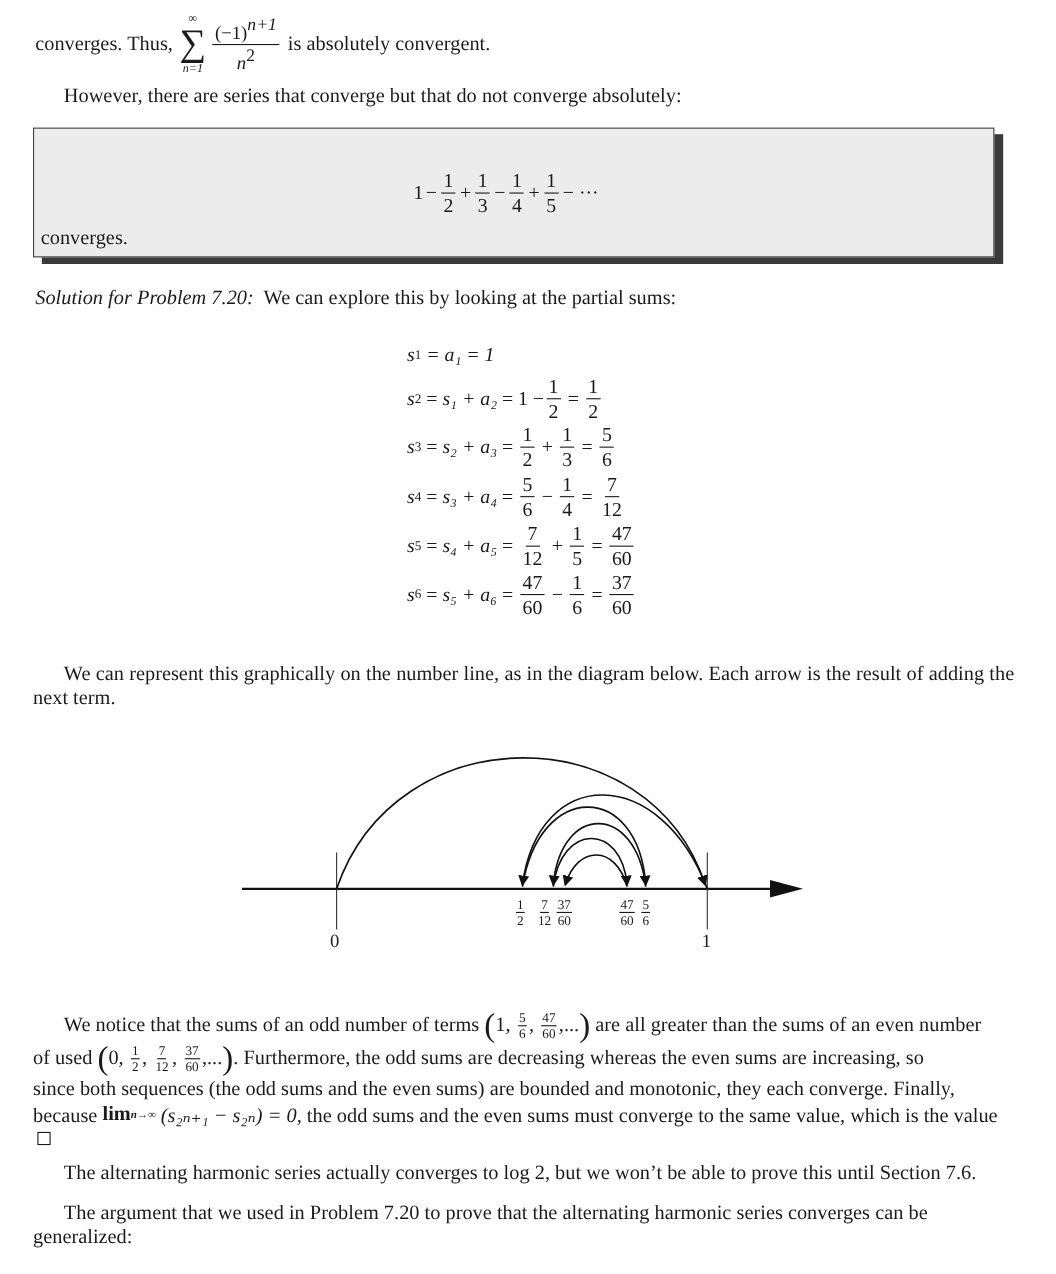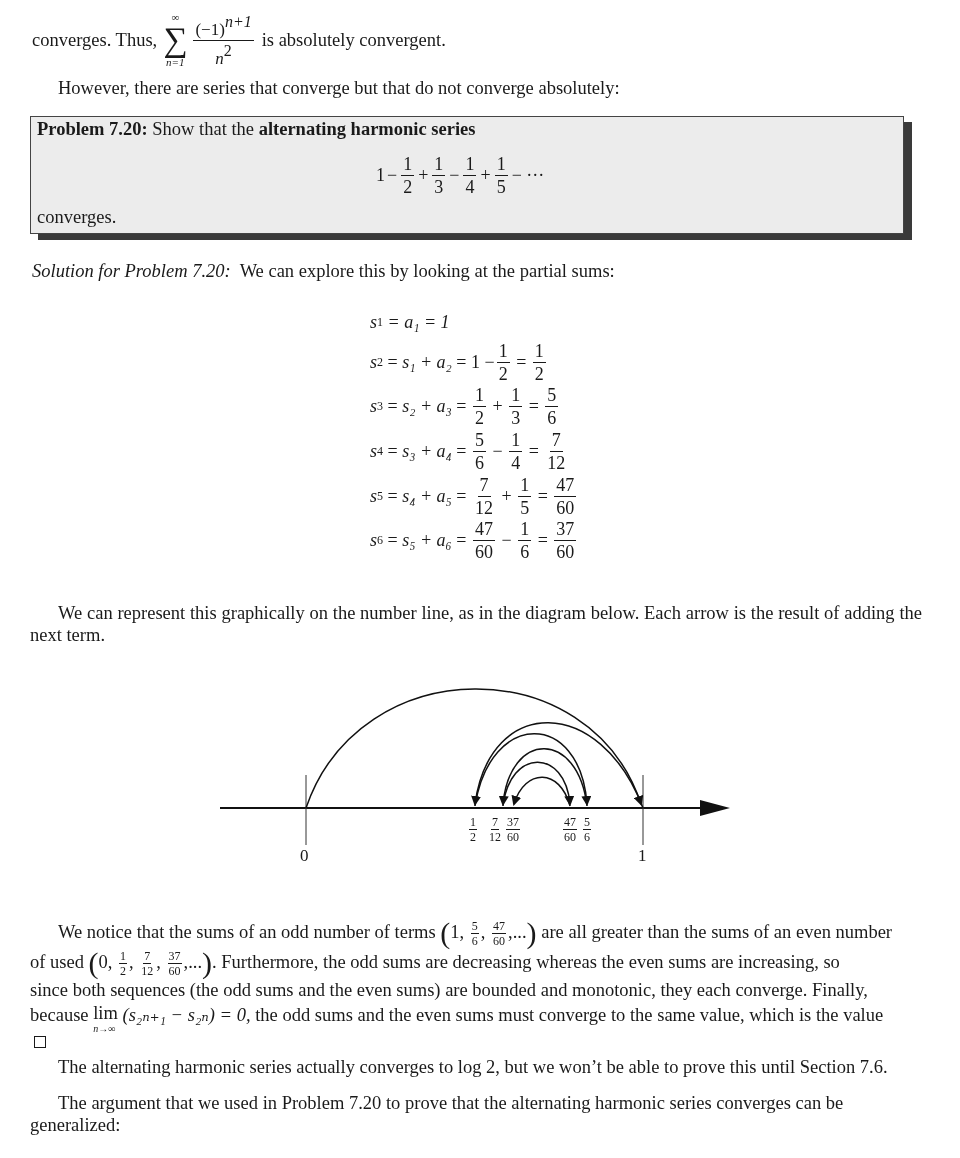--- a/index.html
+++ b/index.html
@@ -38,25 +38,20 @@
   <span class="frac" style="font-size:17px; margin-right:8px;">
     <span class="num"><span>(−1)</span><span class="sup it">n+1</span></span>
     <span class="den"><span class="it">n</span><span class="sup">2</span></span>
   </span>
   <span>is absolutely convergent.</span>
 </div>
 
 <div class="line" style="left:58px; top:78px;">However, there are series that converge but that do not converge absolutely:</div>
 
 <div class="problem-box">
-  <div class="line" style="left:6px; top:2px;">
-    <span class="b">Problem 7.20:</span>
-    <span>Show that the</span>
-    <span class="b">alternating harmonic series</span>
-  </div>
   <div class="line" style="left:345px; top:38px; display:flex; align-items:center; font-size:18px;">
     <span>1</span>
     <span style="margin:0 2px;">−</span>
     <span class="frac">
         <span class="num">1</span>
         <span class="den">2</span>
       </span>
     <span style="margin:0 2px;">+</span>
     <span class="frac">
         <span class="num">1</span>
@@ -246,21 +241,21 @@
       </span>,
     <span class="frac sfrac">
         <span class="num">37</span>
         <span class="den">60</span>
       </span><span>,...</span><span class="big-paren">)</span>.
     <span>Furthermore, the odd sums are decreasing whereas the even sums are increasing, so</span>
   </div>
   <div style="white-space:nowrap;">since both sequences (the odd sums and the even sums) are bounded and monotonic, they each converge. Finally,</div>
   <div style="white-space:nowrap;">
     <span>because</span>
-    <span style="display:inline-flex; flex-direction:column; align-items:flex-start; vertical-align:top; line-height:1.1;">
+    <span style="display:inline-flex; flex-direction:row; align-items:center; vertical-align:top; line-height:1.1;font-weight:bold;">
       <span>lim</span>
       <span class="it" style="font-size:10px;">n→∞</span>
     </span>
     <span class="it">(s₂ₙ₊₁ − s₂ₙ) = 0,</span>
     <span>the odd sums and the even sums must converge to the same value, which is the value</span>
   </div>
   <div style="white-space:nowrap; margin-top:-4px;">
     <span class="qed"></span>
   </div>
 </div>

